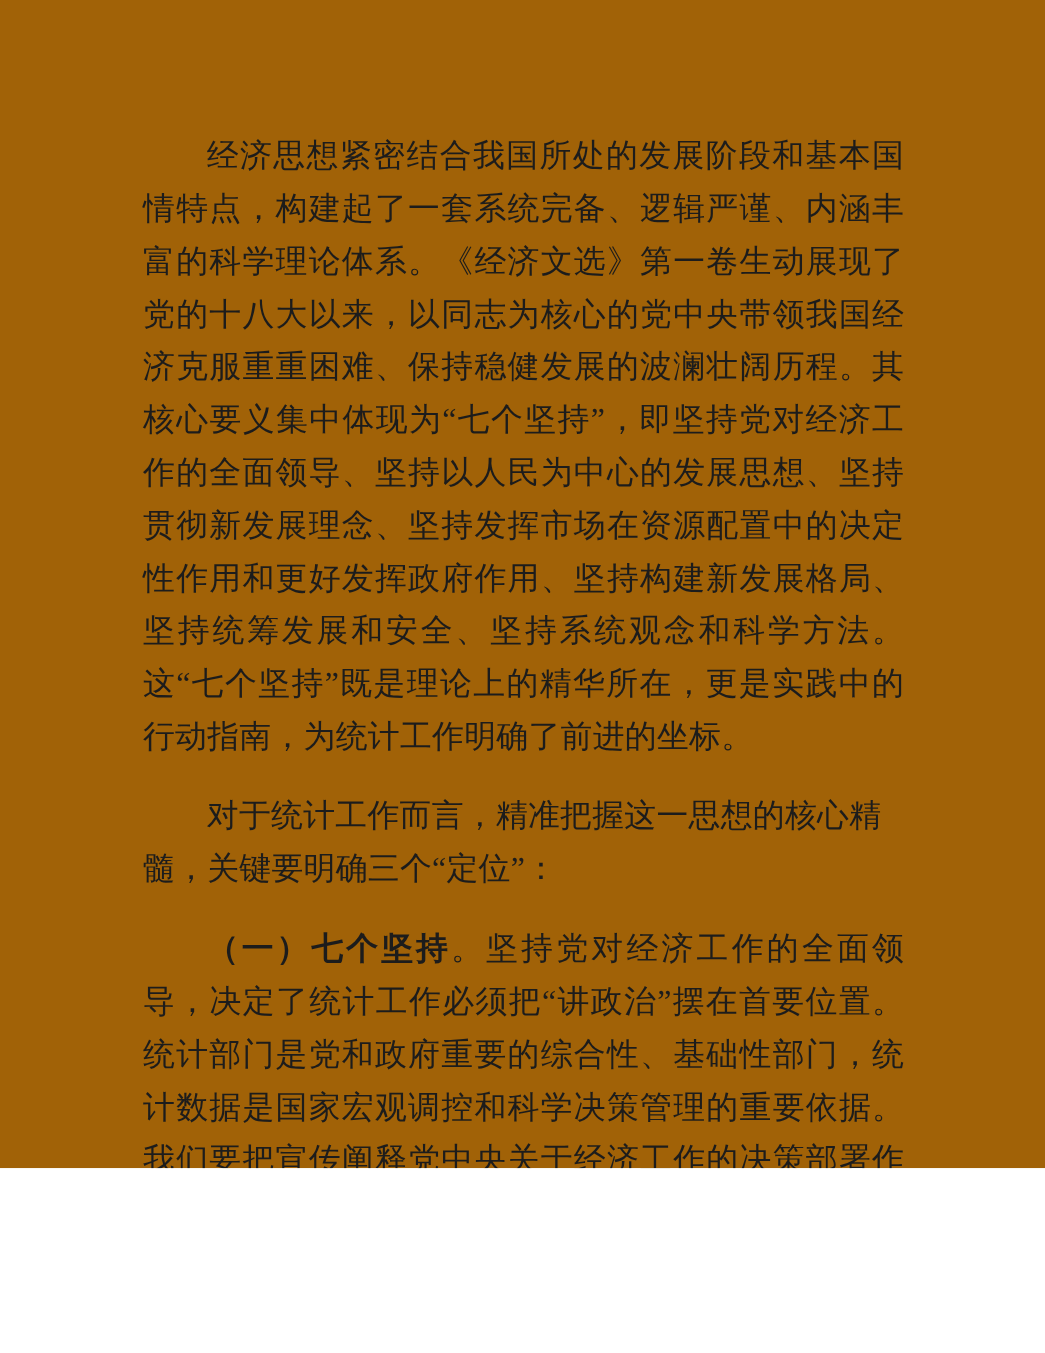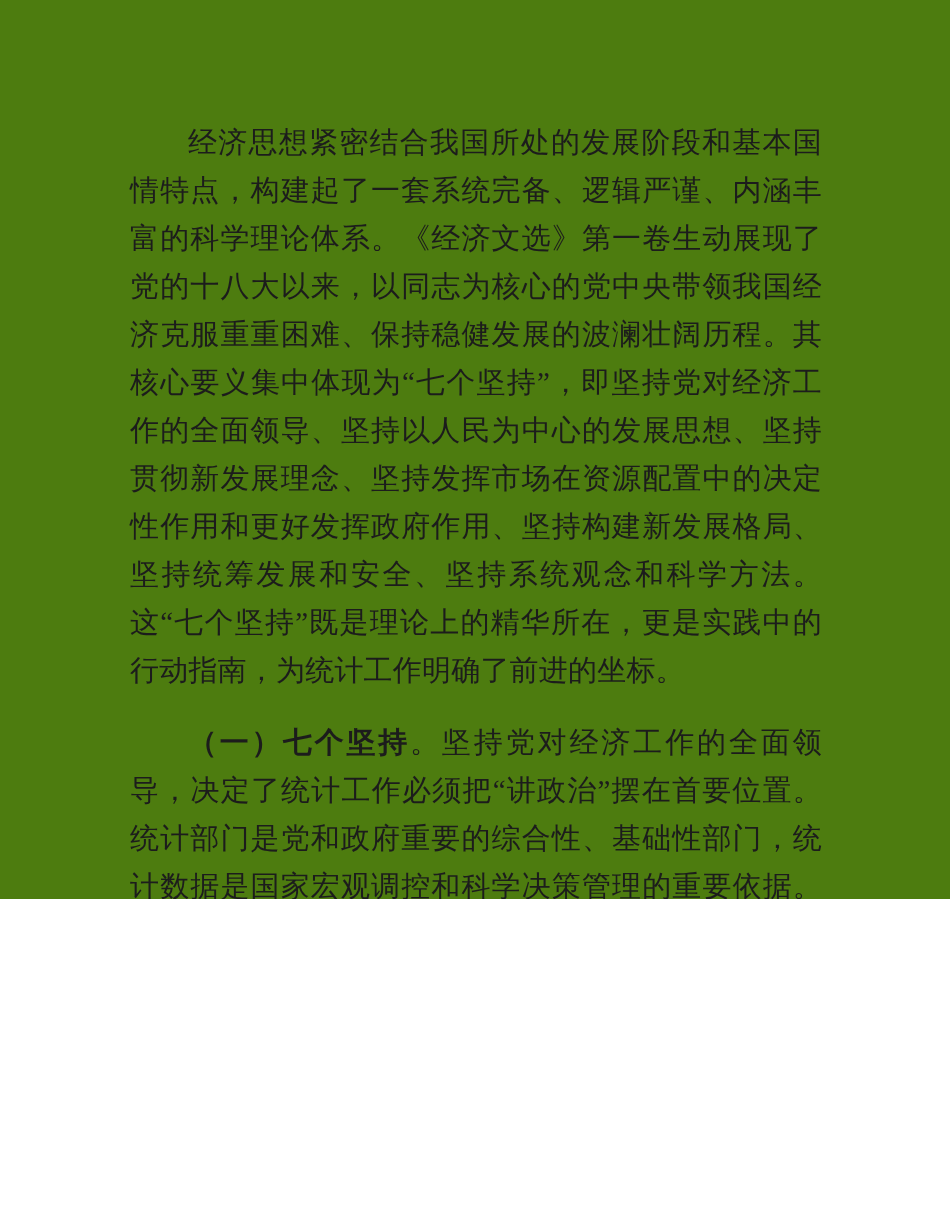--- a/index.html
+++ b/index.html
@@ -4,22 +4,22 @@
 <style>
   html, body {
     margin: 0;
     padding: 0;
     background: #ffffff;
   }
 
   .page {
     position: relative;
     width: 950px;
-    height: 899px;
-    background: #4d7c0f;
+    height: 1062px;
+    background: #a16207;
     box-sizing: border-box;
     overflow: hidden;
   }
 
   .page-body {
     position: absolute;
     left: 130px;
     top: 118px;
     width: 692px;
   }
@@ -57,17 +57,18 @@
   }
 </style>
 </head>
 <body>
 
 <div class="page">
   <div class="page-body">
 
     <p class="para">经济思想紧密结合我国所处的发展阶段和基本国情特点，构建起了一套系统完备、逻辑严谨、内涵丰富的科学理论体系。《经济文选》第一卷生动展现了党的十八大以来，以同志为核心的党中央带领我国经济克服重重困难、保持稳健发展的波澜壮阔历程。其核心要义集中体现为“七个坚持”，即坚持党对经济工作的全面领导、坚持以人民为中心的发展思想、坚持贯彻新发展理念、坚持发挥市场在资源配置中的决定性作用和更好发挥政府作用、坚持构建新发展格局、坚持统筹发展和安全、坚持系统观念和科学方法。这“七个坚持”既是理论上的精华所在，更是实践中的行动指南，为统计工作明确了前进的坐标。</p>
 
+    <p class="para gap-a short">对于统计工作而言，精准把握这一思想的核心精髓，关键要明确三个“定位”：</p>
 
     <p class="para gap-b"><span class="lead">（一）七个坚持</span><span>。坚持党对经济工作的全面领导，决定了统计工作必须把“讲政治”摆在首要位置。统计部门是党和政府重要的综合性、基础性部门，统计数据是国家宏观调控和科学决策管理的重要依据。我们要把宣传阐释党中央关于经济工作的决策部署作为首要任务，确保统计工作始终与党中央保持高度一致。通过准确、及时、全面的统计数据，为市委、市政府科学决策提供坚实支撑，引导全市上下将思想和行动统一到</span></p>
 
   </div>
 </div>
 
 </body></html>

